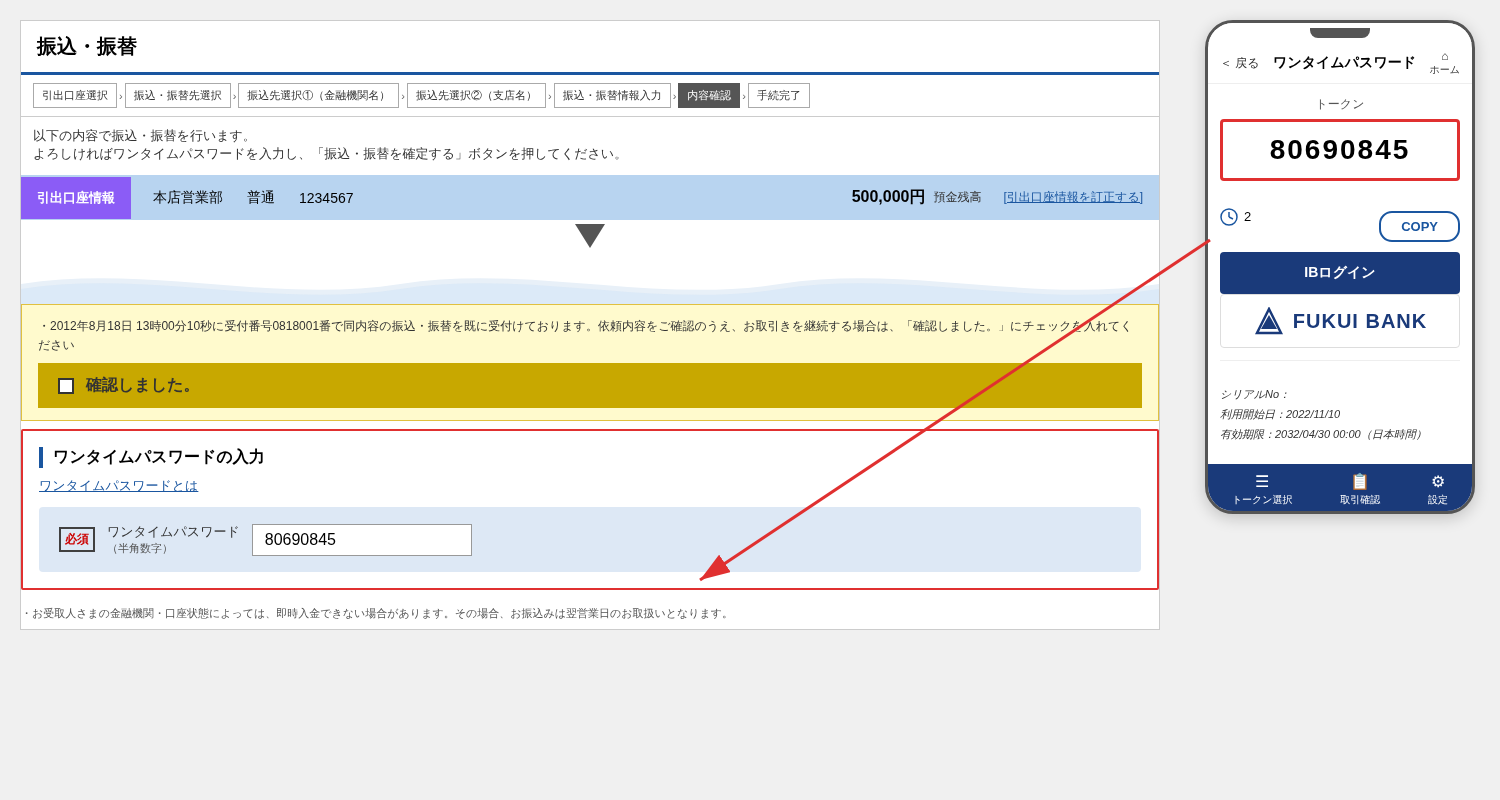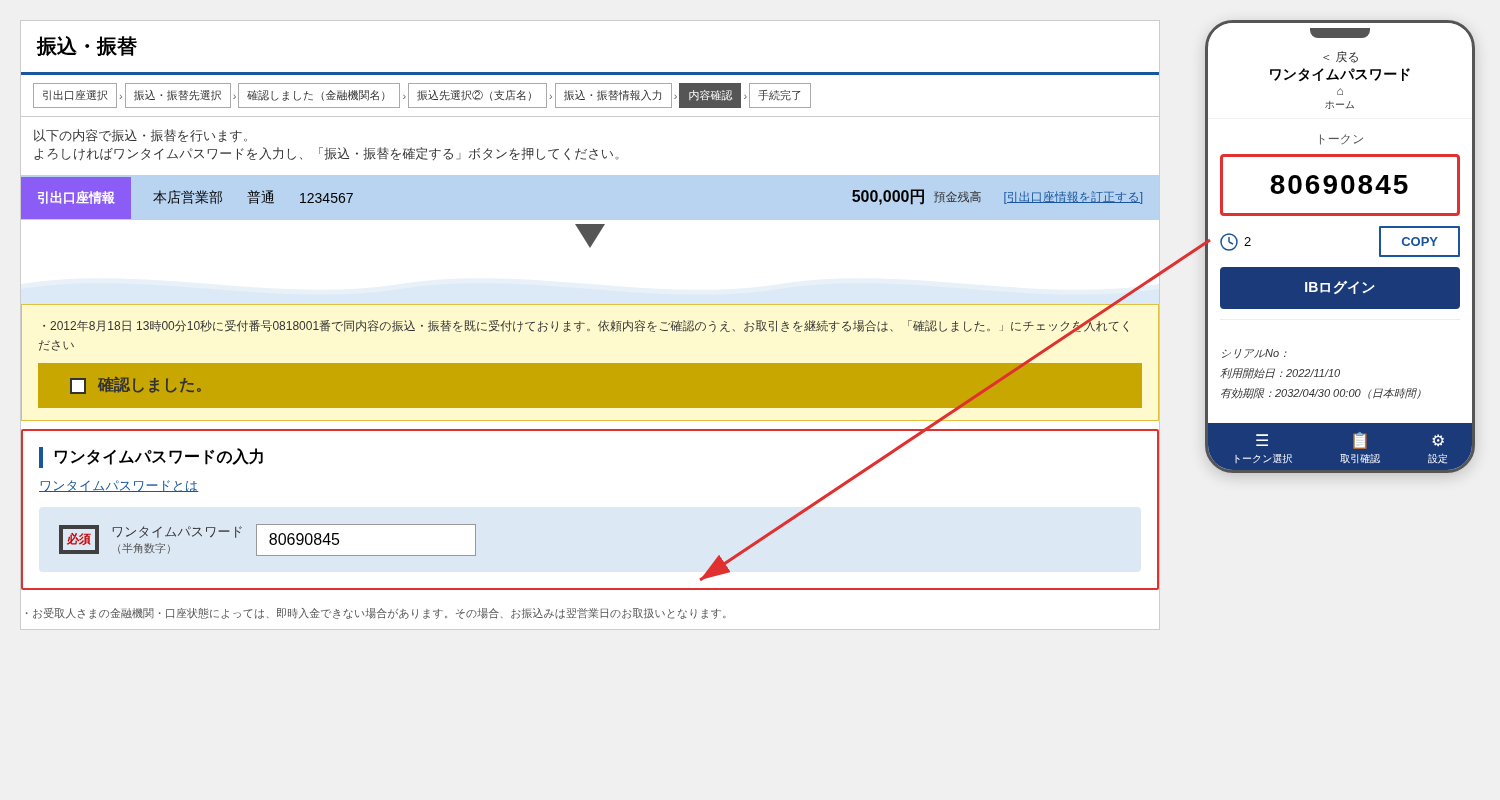--- a/index.html
+++ b/index.html
@@ -145,21 +145,21 @@
     }
 
     .warning-text {
       font-size: 12px;
       color: #333;
       line-height: 1.6;
     }
 
     .confirm-row {
       background: #c8a800;
-      padding: 12px 32px;
+      padding: 12px 20px;
       display: flex;
       align-items: center;
       gap: 12px;
       margin-top: 8px;
     }
 
     .confirm-checkbox {
       width: 16px;
       height: 16px;
       border: 2px solid #333;
@@ -205,21 +205,21 @@
       padding: 16px 20px;
       display: flex;
       align-items: center;
       gap: 12px;
     }
 
     .required-badge {
       color: #cc0000;
       font-size: 12px;
       font-weight: bold;
-      border: 4px solid #404040;
+      border: 2px solid #404040;
       padding: 2px 4px;
     }
 
     .otp-field-label {
       font-size: 13px;
       color: #333;
     }
 
     .otp-sub-label {
       font-size: 11px;
@@ -276,21 +276,20 @@
       border-radius: 0 0 8px 8px;
       margin: 0 auto;
     }
 
     .phone-header {
       display: flex;
       align-items: center;
       justify-content: space-between;
       padding: 6px 12px;
       border-bottom: 1px solid #eee;
-      flex-direction: column;
     }
 
     .phone-back {
       font-size: 12px;
       color: #333;
       display: flex;
       align-items: center;
       gap: 2px;
     }
 
@@ -344,34 +343,34 @@
     }
 
     .copy-btn {
       background: #fff;
       border: 2px solid #1a56a0;
       color: #1a56a0;
       padding: 6px 20px;
       font-size: 13px;
       font-weight: bold;
       cursor: pointer;
-      border-radius: 1px;
+      border-radius: 13px;
+      margin-top: 20px;
     }
 
     .ib-login-btn {
       background: #1a3a7a;
       color: #fff;
       border: none;
       width: 100%;
       padding: 12px;
       font-size: 14px;
       font-weight: bold;
       border-radius: 4px;
       cursor: pointer;
-      margin-bottom: 10px;
     }
 
     .fukui-bank-logo {
       border: 1px solid #ddd;
       border-radius: 4px;
       padding: 12px;
       display: flex;
       align-items: center;
       justify-content: center;
       gap: 8px;
@@ -429,21 +428,21 @@
 <div class="left-panel">
   <div class="main-box">
 
     <div class="page-title">振込・振替</div>
 
     <div class="breadcrumb-bar">
       <span class="breadcrumb-item">引出口座選択</span>
       <span class="breadcrumb-arrow">›</span>
       <span class="breadcrumb-item">振込・振替先選択</span>
       <span class="breadcrumb-arrow">›</span>
-      <span class="breadcrumb-item">確認しました（金融機関名）</span>
+      <span class="breadcrumb-item">振込先選択①（金融機関名）</span>
       <span class="breadcrumb-arrow">›</span>
       <span class="breadcrumb-item">振込先選択②（支店名）</span>
       <span class="breadcrumb-arrow">›</span>
       <span class="breadcrumb-item">振込・振替情報入力</span>
       <span class="breadcrumb-arrow">›</span>
       <span class="breadcrumb-item active">内容確認</span>
       <span class="breadcrumb-arrow">›</span>
       <span class="breadcrumb-item">手続完了</span>
     </div>
 
@@ -541,20 +540,27 @@
           </svg>
           <span>2</span>
         </div>
         <button class="copy-btn">COPY</button>
       </div>
 
       
       <button class="ib-login-btn">IBログイン</button>
 
       
+      <div class="fukui-bank-logo">
+        <svg class="fukui-logo-icon" viewBox="0 0 32 28" xmlns="http://www.w3.org/2000/svg">
+          <polygon points="16,2 28,26 4,26" fill="none" stroke="#1a3a7a" stroke-width="2.5"></polygon>
+          <polygon points="16,8 24,22 8,22" fill="#1a3a7a"></polygon>
+        </svg>
+        <span class="fukui-bank-name">FUKUI BANK</span>
+      </div>
 
       
       <div class="phone-info">
         <div>シリアルNo：</div>
         <div>利用開始日：2022/11/10</div>
         <div>有効期限：2032/04/30 00:00（日本時間）</div>
       </div>
     </div>
 
     <div class="phone-footer">

